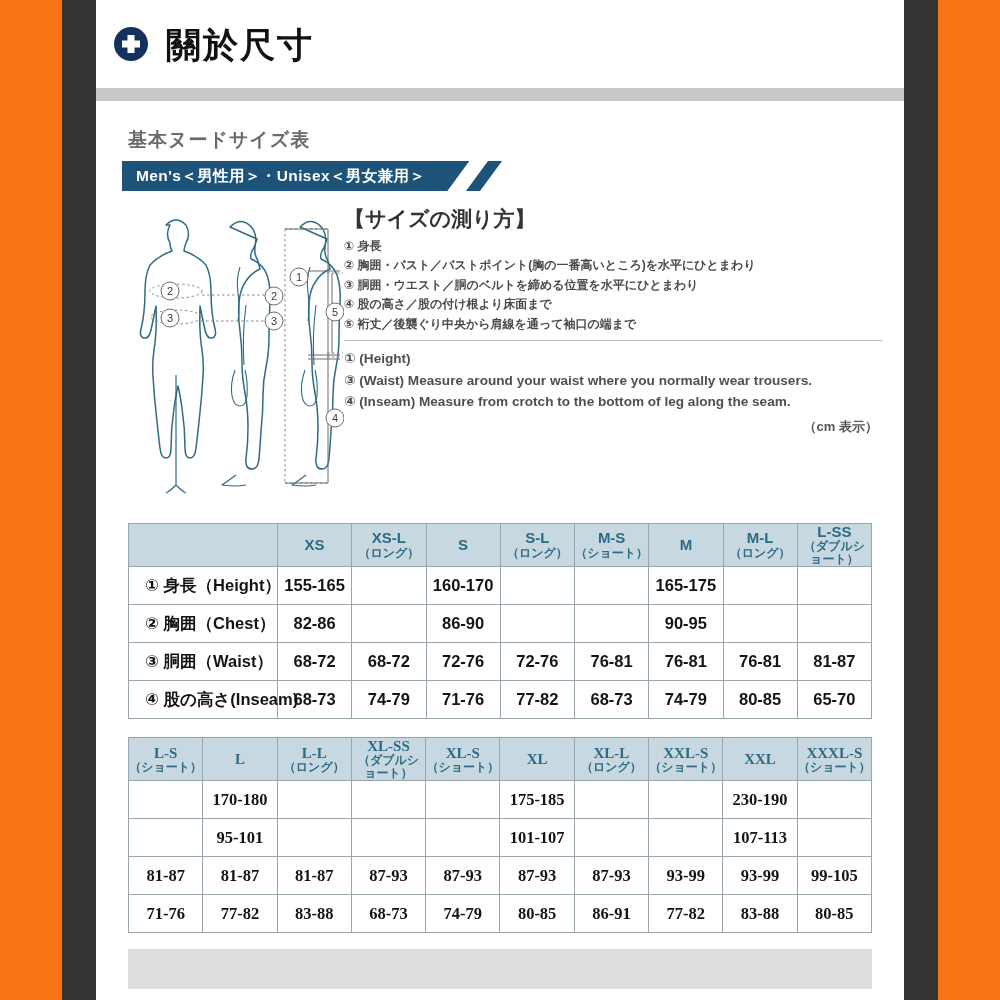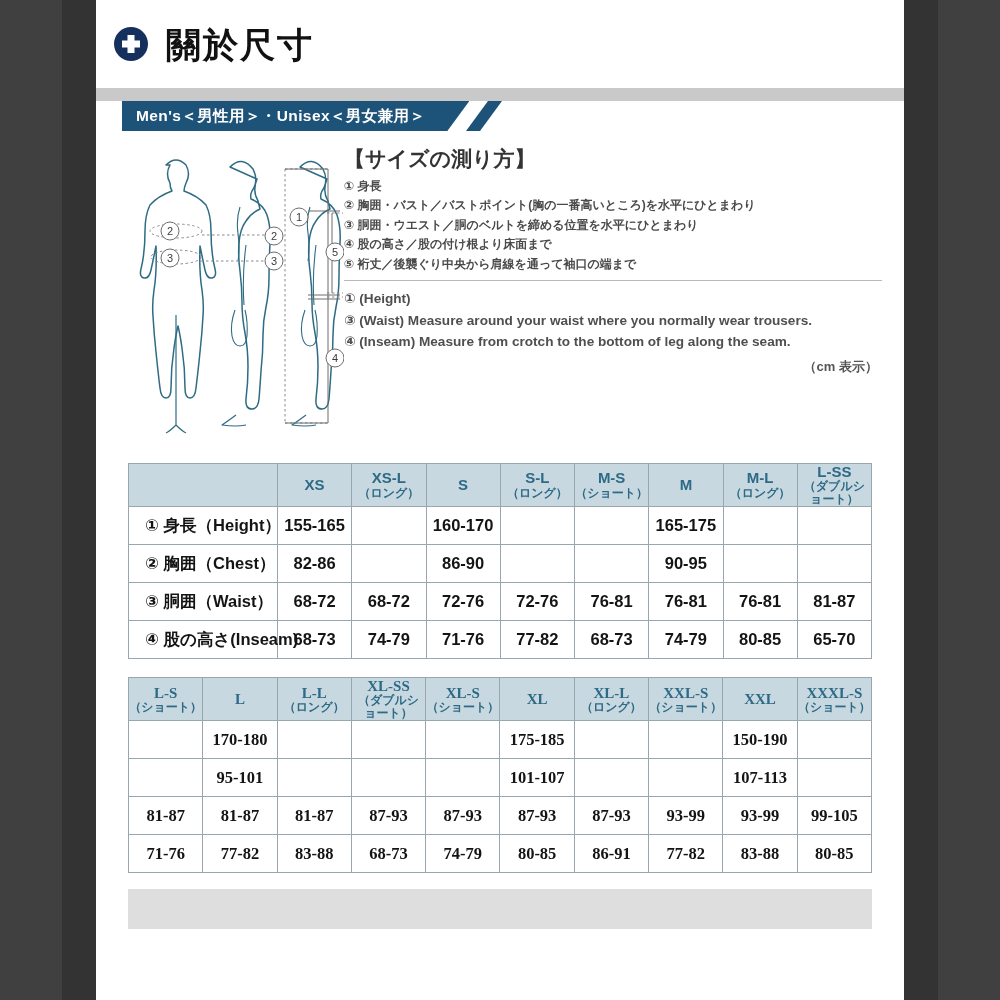--- a/index.html
+++ b/index.html
@@ -12,21 +12,21 @@
     height: 1000px;
     overflow: hidden;
     font-family: "Liberation Sans", "DejaVu Sans", sans-serif;
   }
 
   
   #page {
     position: relative;
     width: 1000px;
     height: 1000px;
-    background: #404040;
+    background: #f97316;
   }
   .side-rail {
     position: absolute;
     top: 0;
     width: 34px;
     height: 1000px;
     background: #333333;
   }
   .side-rail.left  { left: 62px; }
   .side-rail.right { left: 904px; width: 34px; }
@@ -240,20 +240,21 @@
   <div class="side-rail right"></div>
 
   <div id="content">
 
     <div class="title-bar">
       <div class="plus-badge"></div>
       <div class="title-text">關於尺寸</div>
     </div>
     <div class="grey-rule"></div>
 
+    <div class="section-heading">基本ヌードサイズ表</div>
     <div class="banner-wrap">
       <div class="banner">Men's＜男性用＞・Unisex＜男女兼用＞</div>
       <div class="banner-tail"></div>
     </div>
 
     <div class="upper">
 
       <div class="figure-col">
         <svg width="222" height="300" viewBox="0 0 222 300">
           <g fill="none" stroke="#2e6b84" stroke-width="1.5" stroke-linejoin="round">
@@ -473,21 +474,21 @@
       <tbody id="t2-body">
           <tr>
             <td class="slash"></td>
             <td>170-180</td>
             <td class="slash"></td>
             <td class="slash"></td>
             <td class="slash"></td>
             <td>175-185</td>
             <td class="slash"></td>
             <td class="slash"></td>
-            <td>150-190</td>
+            <td>230-190</td>
             <td class="slash"></td>
           </tr>
           <tr>
             <td class="slash"></td>
             <td>95-101</td>
             <td class="slash"></td>
             <td class="slash"></td>
             <td class="slash"></td>
             <td>101-107</td>
             <td class="slash"></td>

